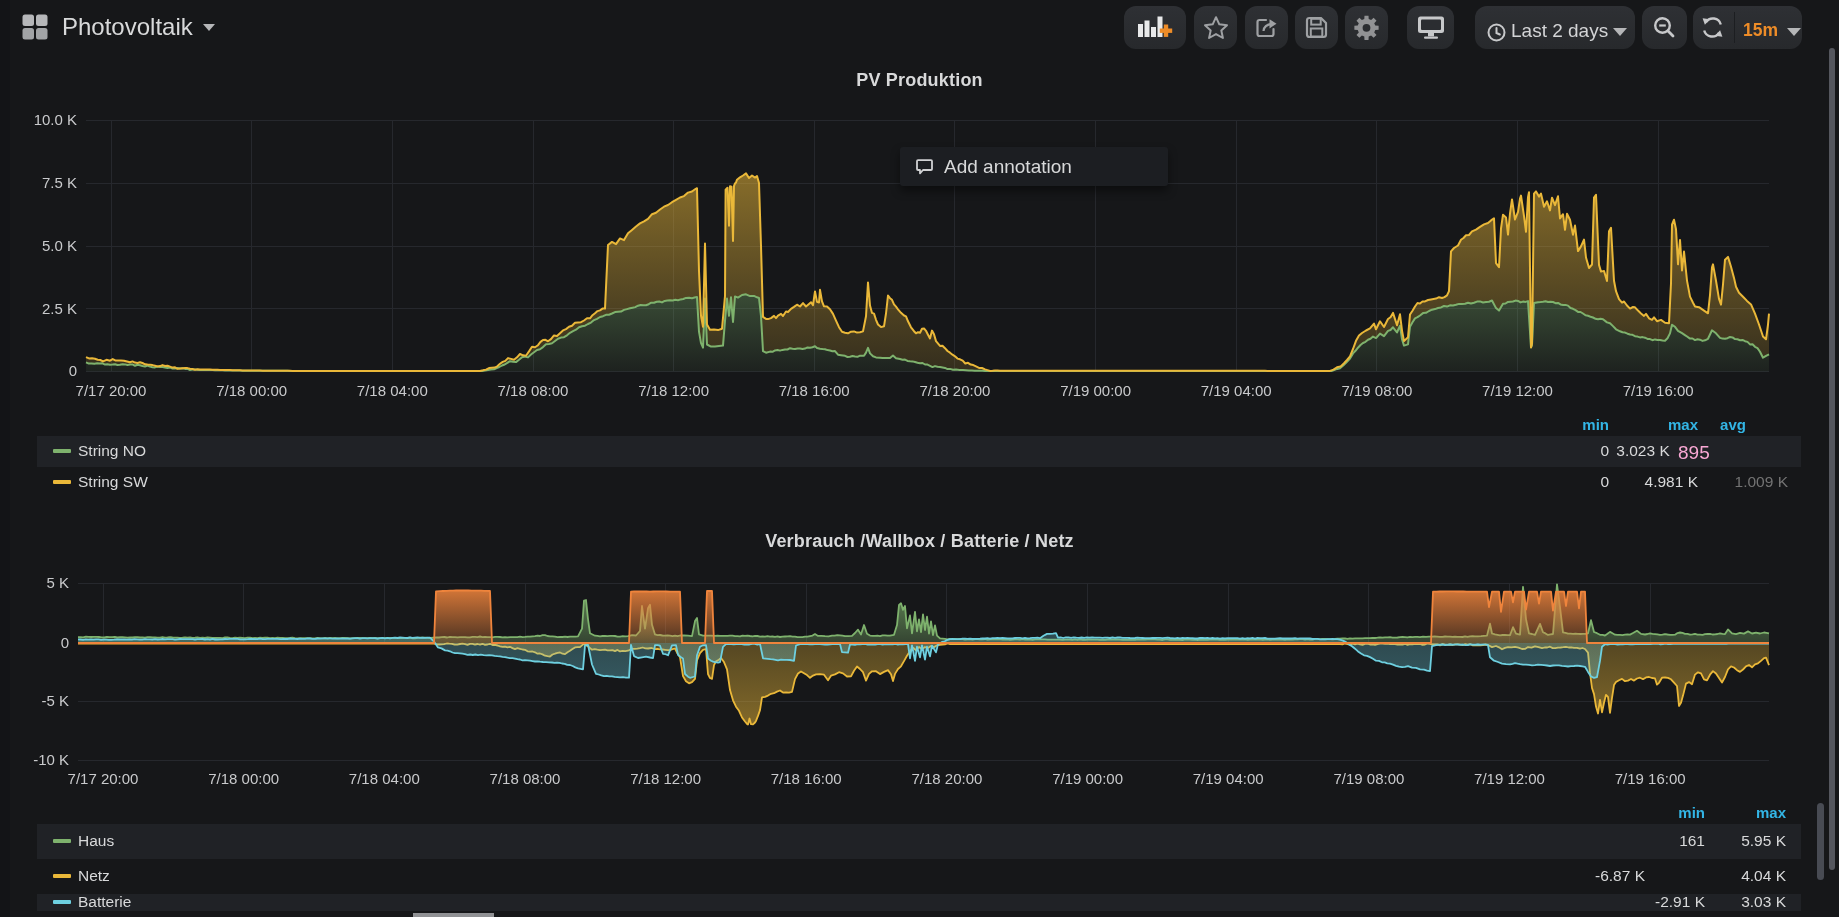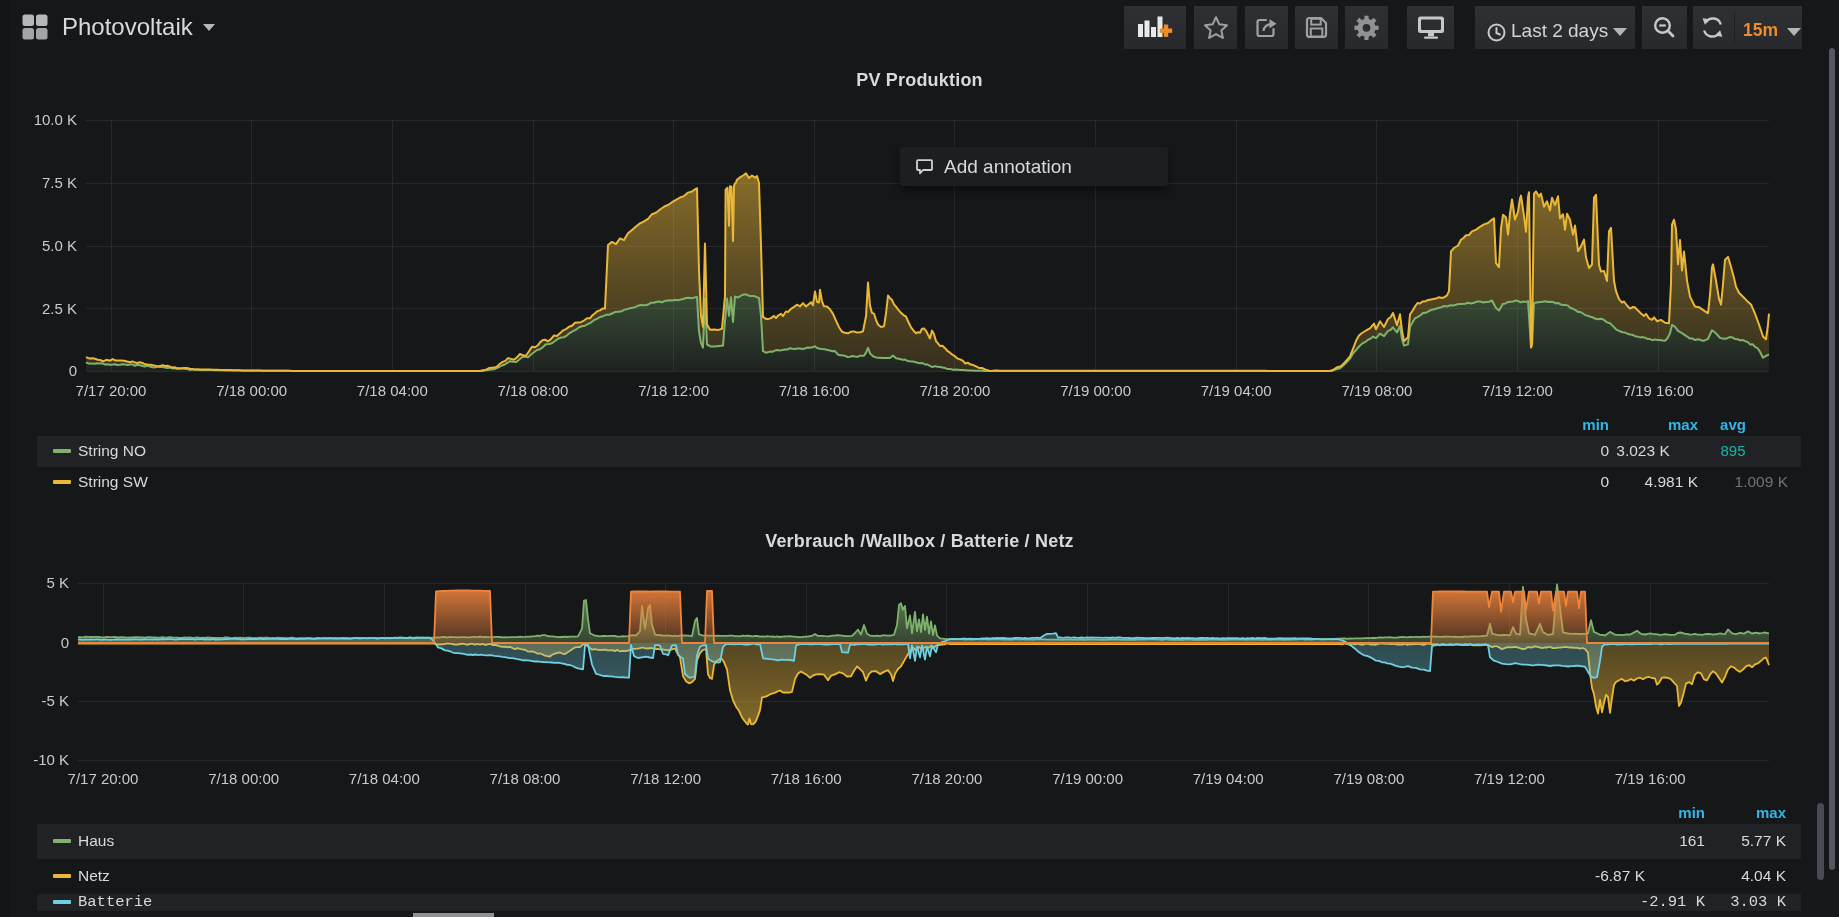--- a/index.html
+++ b/index.html
@@ -1,16 +1,16 @@
 <!DOCTYPE html>
 <html><head><meta charset="utf-8"><style>
 *{margin:0;padding:0;box-sizing:border-box}
 html,body{width:1839px;height:917px;overflow:hidden;background:#161719;font-family:"Liberation Sans",sans-serif;-webkit-font-smoothing:antialiased}
 #page{position:relative;width:1839px;height:917px;background:#161719}
-.btn{position:absolute;background:linear-gradient(#2e3034,#27292c);border-radius:0}
+.btn{position:absolute;background:linear-gradient(#2e3034,#27292c);border-radius:12px}
 .caret{position:absolute;width:0;height:0;border-left:7px solid transparent;border-right:7px solid transparent;border-top:8px solid #b5b6b8}
 .title{position:absolute;width:100%;text-align:center;font-weight:bold;font-size:18px;color:#d8d9da;letter-spacing:0.2px}
 </style></head><body>
 <div id="page">
 <div style="position:absolute;left:0;top:0;width:10px;height:917px;background:#131417"></div>
 <svg width="26" height="26" viewBox="0 0 26 26" style="position:absolute;left:22px;top:14px">
       <g fill="#b6b7b9">
         <rect x="0.5" y="0.5" width="11.5" height="11.5" rx="2.5"></rect>
         <rect x="14" y="0.5" width="11.5" height="11.5" rx="2.5"></rect>
       </g>
@@ -224,44 +224,44 @@
 <div class="title" style="top:531px">Verbrauch /Wallbox / Batterie / Netz</div>
 <div class="title" style="top:70px">PV Produktion</div>
 <div style="position:absolute;left:1499.0px;top:415.5px;width:110px;text-align:right;font-size:15px;font-weight:bold;color:#33b5e5">min</div>
     <div style="position:absolute;left:1588.0px;top:415.5px;width:110px;text-align:right;font-size:15px;font-weight:bold;color:#33b5e5">max</div>
     <div style="position:absolute;left:1678.0px;top:415.5px;width:110px;text-align:center;font-size:15px;font-weight:bold;color:#33b5e5">avg</div>
     <div style="position:absolute;left:37px;top:435.8px;width:1764px;height:31.1px;background:#202226;">
       <span style="position:absolute;left:16px;top:13.6px;width:18px;height:4px;border-radius:1px;background:#7EB26D"></span>
       <span style="position:absolute;left:41px;top:6.1px;font-size:15.5px;color:#d8d9da">String NO</span>
       <div style="position:absolute;left:1462.0px;top:6.1px;width:110px;text-align:right;font-size:15.5px;color:#d8d9da">0</div>
       <div style="position:absolute;left:1551.0px;top:6.1px;width:110px;text-align:center;font-size:15.5px;color:#d8d9da">3.023 K</div>
-      <div style="position:absolute;left:1641.0px;top:6.1px;width:110px;text-align:center;font-size:15px;color:#14b8a6">895</div>
+      <div style="position:absolute;left:1641.0px;top:6.1px;width:110px;text-align:left;font-size:19px;color:#f9a8d4">895</div>
     </div>
     <div style="position:absolute;left:37px;top:466.9px;width:1764px;height:31.1px;">
       <span style="position:absolute;left:16px;top:13.6px;width:18px;height:4px;border-radius:1px;background:#EAB839"></span>
       <span style="position:absolute;left:41px;top:6.1px;font-size:15.5px;color:#d8d9da">String SW</span>
       <div style="position:absolute;left:1462.0px;top:6.1px;width:110px;text-align:right;font-size:15.5px;color:#d8d9da">0</div>
       <div style="position:absolute;left:1551.0px;top:6.1px;width:110px;text-align:right;font-size:15.5px;color:#d8d9da">4.981 K</div>
       <div style="position:absolute;left:1641.0px;top:6.1px;width:110px;text-align:right;font-size:15.5px;color:#737373">1.009 K</div>
     </div>
 <div style="position:absolute;left:1595.0px;top:804.0px;width:110px;text-align:right;font-size:15px;font-weight:bold;color:#33b5e5">min</div>
     <div style="position:absolute;left:1676.0px;top:804.0px;width:110px;text-align:right;font-size:15px;font-weight:bold;color:#33b5e5">max</div>
     <div style="position:absolute;left:37px;top:823.8px;width:1764px;height:34.9px;background:#202226;">
       <span style="position:absolute;left:16px;top:15.4px;width:18px;height:4px;border-radius:1px;background:#7EB26D"></span>
       <span style="position:absolute;left:41px;top:7.9px;font-size:15.5px;color:#d8d9da">Haus</span>
       <div style="position:absolute;left:1558.0px;top:7.9px;width:110px;text-align:right;font-size:15.5px;color:#d8d9da">161</div>
-      <div style="position:absolute;left:1639.0px;top:7.9px;width:110px;text-align:right;font-size:15.5px;color:#d8d9da">5.77 K</div>
+      <div style="position:absolute;left:1639.0px;top:7.9px;width:110px;text-align:right;font-size:15.5px;color:#d8d9da">5.95 K</div>
     </div>
     <div style="position:absolute;left:37px;top:858.7px;width:1764px;height:34.9px;">
       <span style="position:absolute;left:16px;top:15.4px;width:18px;height:4px;border-radius:1px;background:#EAB839"></span>
       <span style="position:absolute;left:41px;top:7.9px;font-size:15.5px;color:#d8d9da">Netz</span>
       <div style="position:absolute;left:1558.0px;top:7.9px;width:110px;text-align:left;font-size:15.5px;color:#d8d9da">-6.87 K</div>
       <div style="position:absolute;left:1639.0px;top:7.9px;width:110px;text-align:right;font-size:15.5px;color:#d8d9da">4.04 K</div>
     </div>
-    <div style="position:absolute;left:37px;top:893.6px;width:1764px;height:17.6px;background:#202226;font-family:Liberation Mono, monospace;">
+    <div style="position:absolute;left:37px;top:893.6px;width:1764px;height:17.6px;background:#202226;">
       <span style="position:absolute;left:16px;top:6.8px;width:18px;height:4px;border-radius:1px;background:#6ED0E0"></span>
       <span style="position:absolute;left:41px;top:-0.7px;font-size:15.5px;color:#d8d9da">Batterie</span>
       <div style="position:absolute;left:1558.0px;top:-0.7px;width:110px;text-align:right;font-size:15.5px;color:#d8d9da">-2.91 K</div>
       <div style="position:absolute;left:1639.0px;top:-0.7px;width:110px;text-align:right;font-size:15.5px;color:#d8d9da">3.03 K</div>
     </div>
 <div style="position:absolute;left:900px;top:147px;width:268px;height:39px;background:#1c1e22;border-radius:3px;box-shadow:0 5px 10px rgba(0,0,0,0.45);z-index:5">
       <svg width="17" height="16" viewBox="0 0 17 16" style="position:absolute;left:16px;top:12px">
         <path d="M2 1.2 H15 Q16 1.2 16 2.2 V10 Q16 11 15 11 H7 L4 14.4 V11 H2 Q1 11 1 10 V2.2 Q1 1.2 2 1.2 Z" fill="none" stroke="#d0d1d3" stroke-width="1.8" stroke-linejoin="round"></path>
       </svg>
       <span style="position:absolute;left:44px;top:9px;font-size:19px;color:#d8d9da">Add annotation</span>

